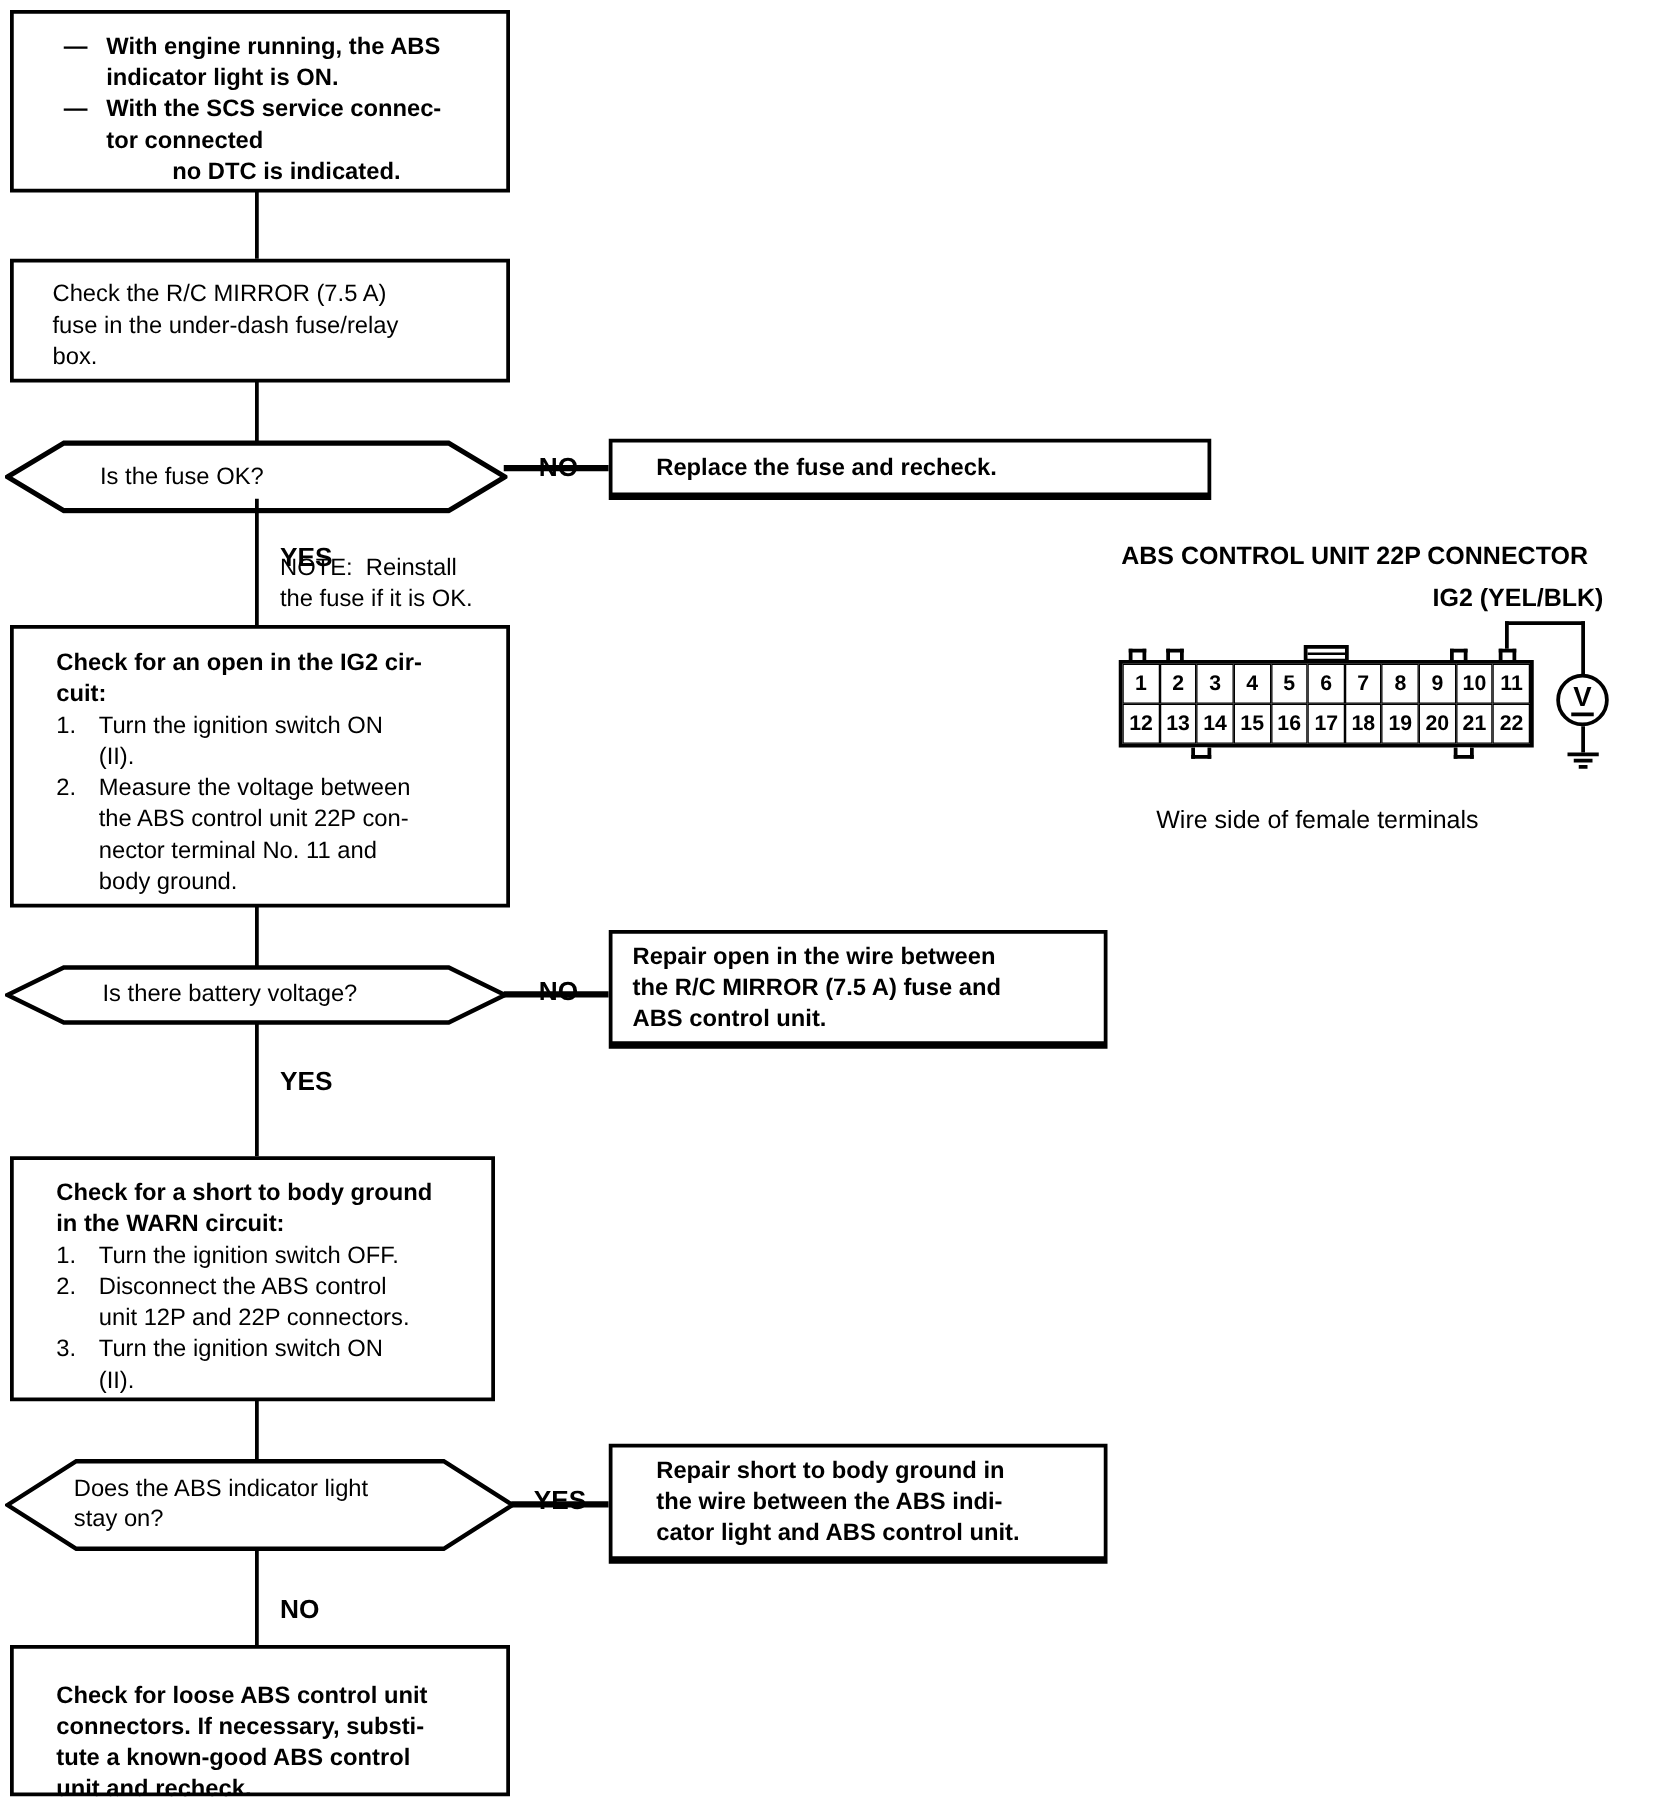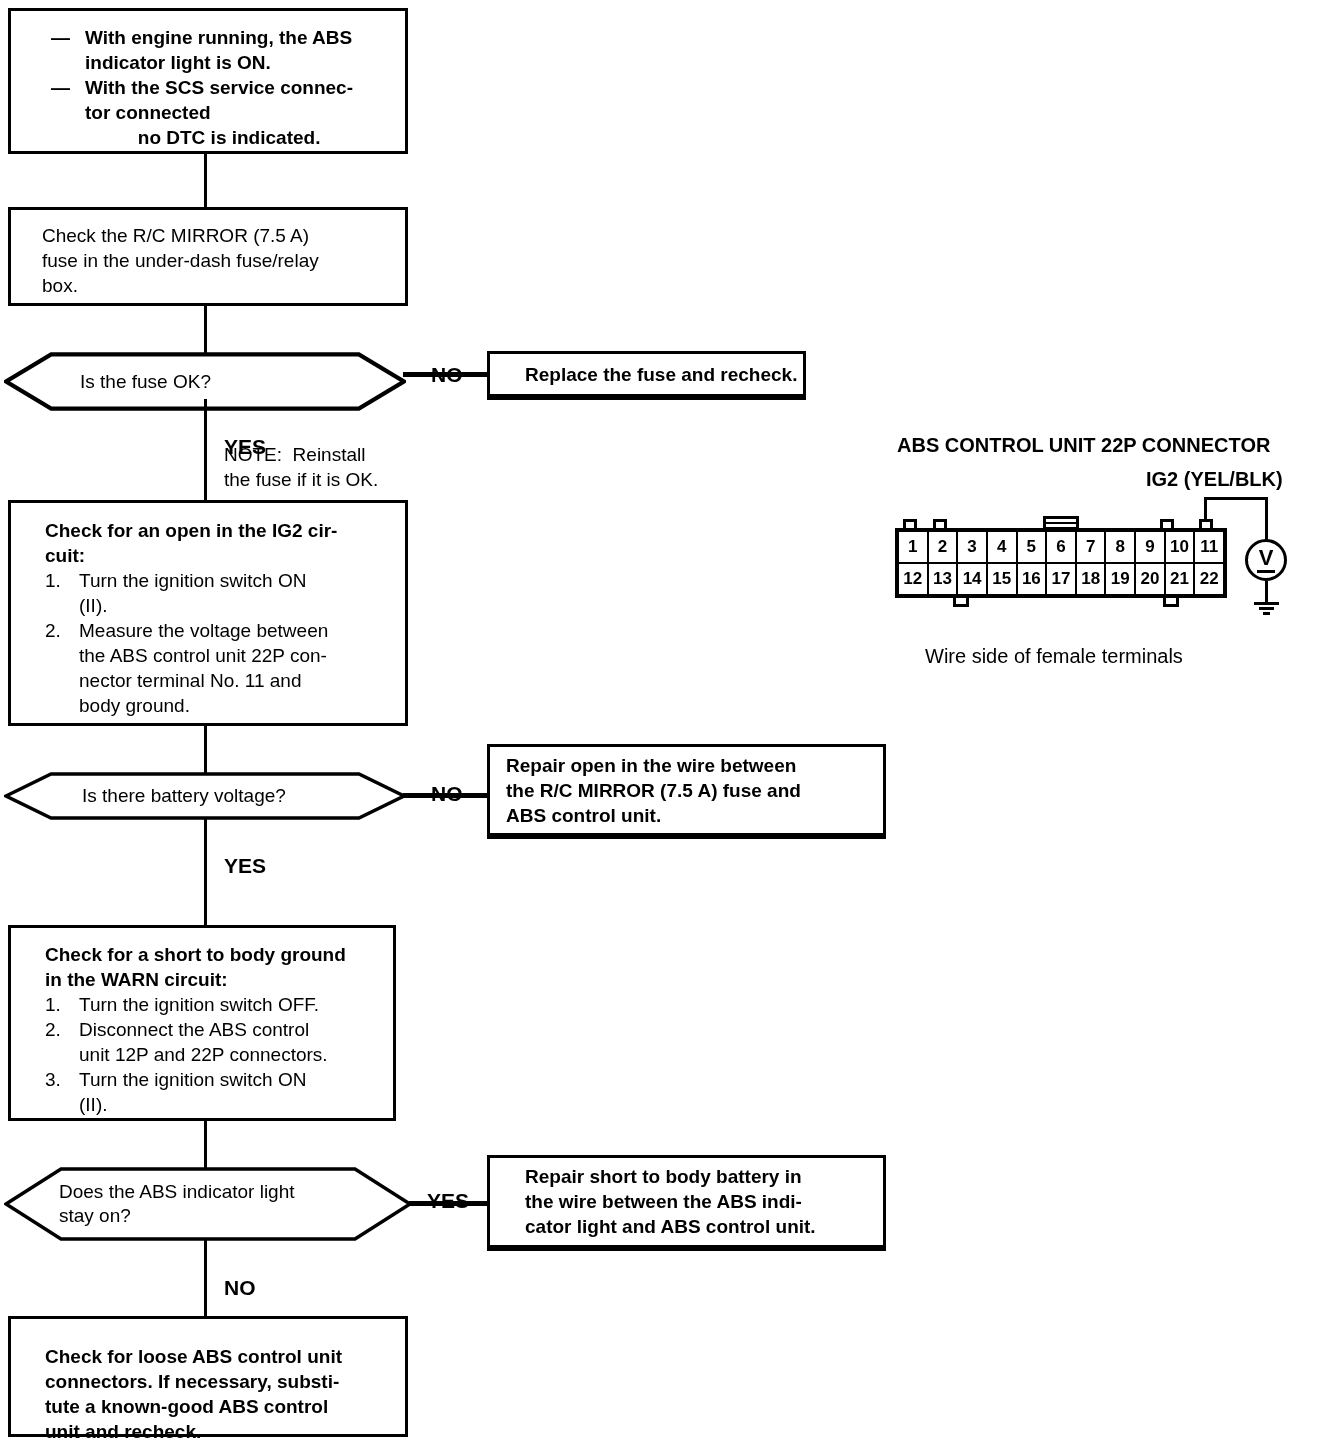--- a/index.html
+++ b/index.html
@@ -81,21 +81,21 @@
   <div class="hex" style="left:4px; top:352px; width:402px; height:59px; padding-left:76px;">
     <svg viewBox="0 0 402 48" preserveAspectRatio="none">
       <polygon points="2,24 47,2 355,2 400,24 355,46 47,46" fill="#ffffff" stroke="#000000" stroke-width="3.5"></polygon>
     </svg>
     <span class="hex-text">Is the fuse OK?</span>
   </div>
 
   <span class="lbl" style="left:431px; top:343px;">NO</span>
   <div class="hline" style="left:403px; top:372px; width:84px;"></div>
 
-  <div class="box action" style="left:487px; top:351px; width:319px; height:49px; padding-left:35px;">
+  <div class="box action" style="left:487px; top:351px; width:482px; height:49px; padding-left:35px;">
     <span class="pre">Replace the fuse and recheck.</span>
   </div>
 
   <span class="lbl" style="left:224px; top:415px;">YES</span>
   <div class="note pre" style="left:224px; top:442px;">NOTE:  Reinstall
 the fuse if it is OK.</div>
 
   <div class="vline" style="left:204px; top:399px; height:102px;"></div>
 
   <div class="box" style="left:8px; top:500px; width:400px; height:226px; padding:15px 8px 0 34px;">
@@ -163,21 +163,21 @@
       <polygon points="2,37 57,2 351,2 406,37 351,72 57,72" fill="#ffffff" stroke="#000000" stroke-width="3.5"></polygon>
     </svg>
     <span class="hex-text pre">Does the ABS indicator light
 stay on?</span>
   </div>
 
   <span class="lbl" style="left:427px; top:1169px;">YES</span>
   <div class="hline" style="left:409px; top:1201px; width:78px;"></div>
 
   <div class="box action" style="left:487px; top:1155px; width:399px; height:96px; padding-left:35px;">
-    <span class="pre">Repair short to body battery in
+    <span class="pre">Repair short to body ground in
 the wire between the ABS indi-
 cator light and ABS control unit.</span>
   </div>
 
   <span class="lbl" style="left:224px; top:1256px;">NO</span>
 
   <div class="vline" style="left:204px; top:1239px; height:78px;"></div>
 
   <div class="box bold" style="left:8px; top:1316px; width:400px; height:121px; padding:25px 8px 0 34px;">
     <span class="pre">Check for loose ABS control unit

